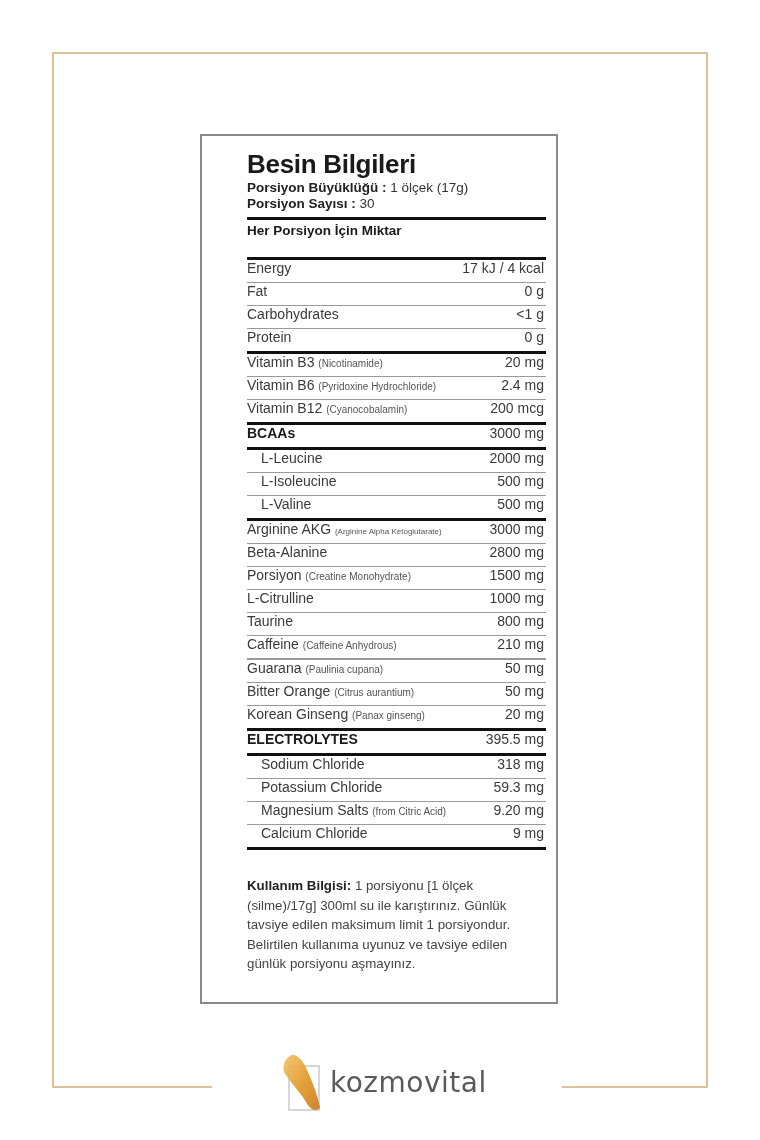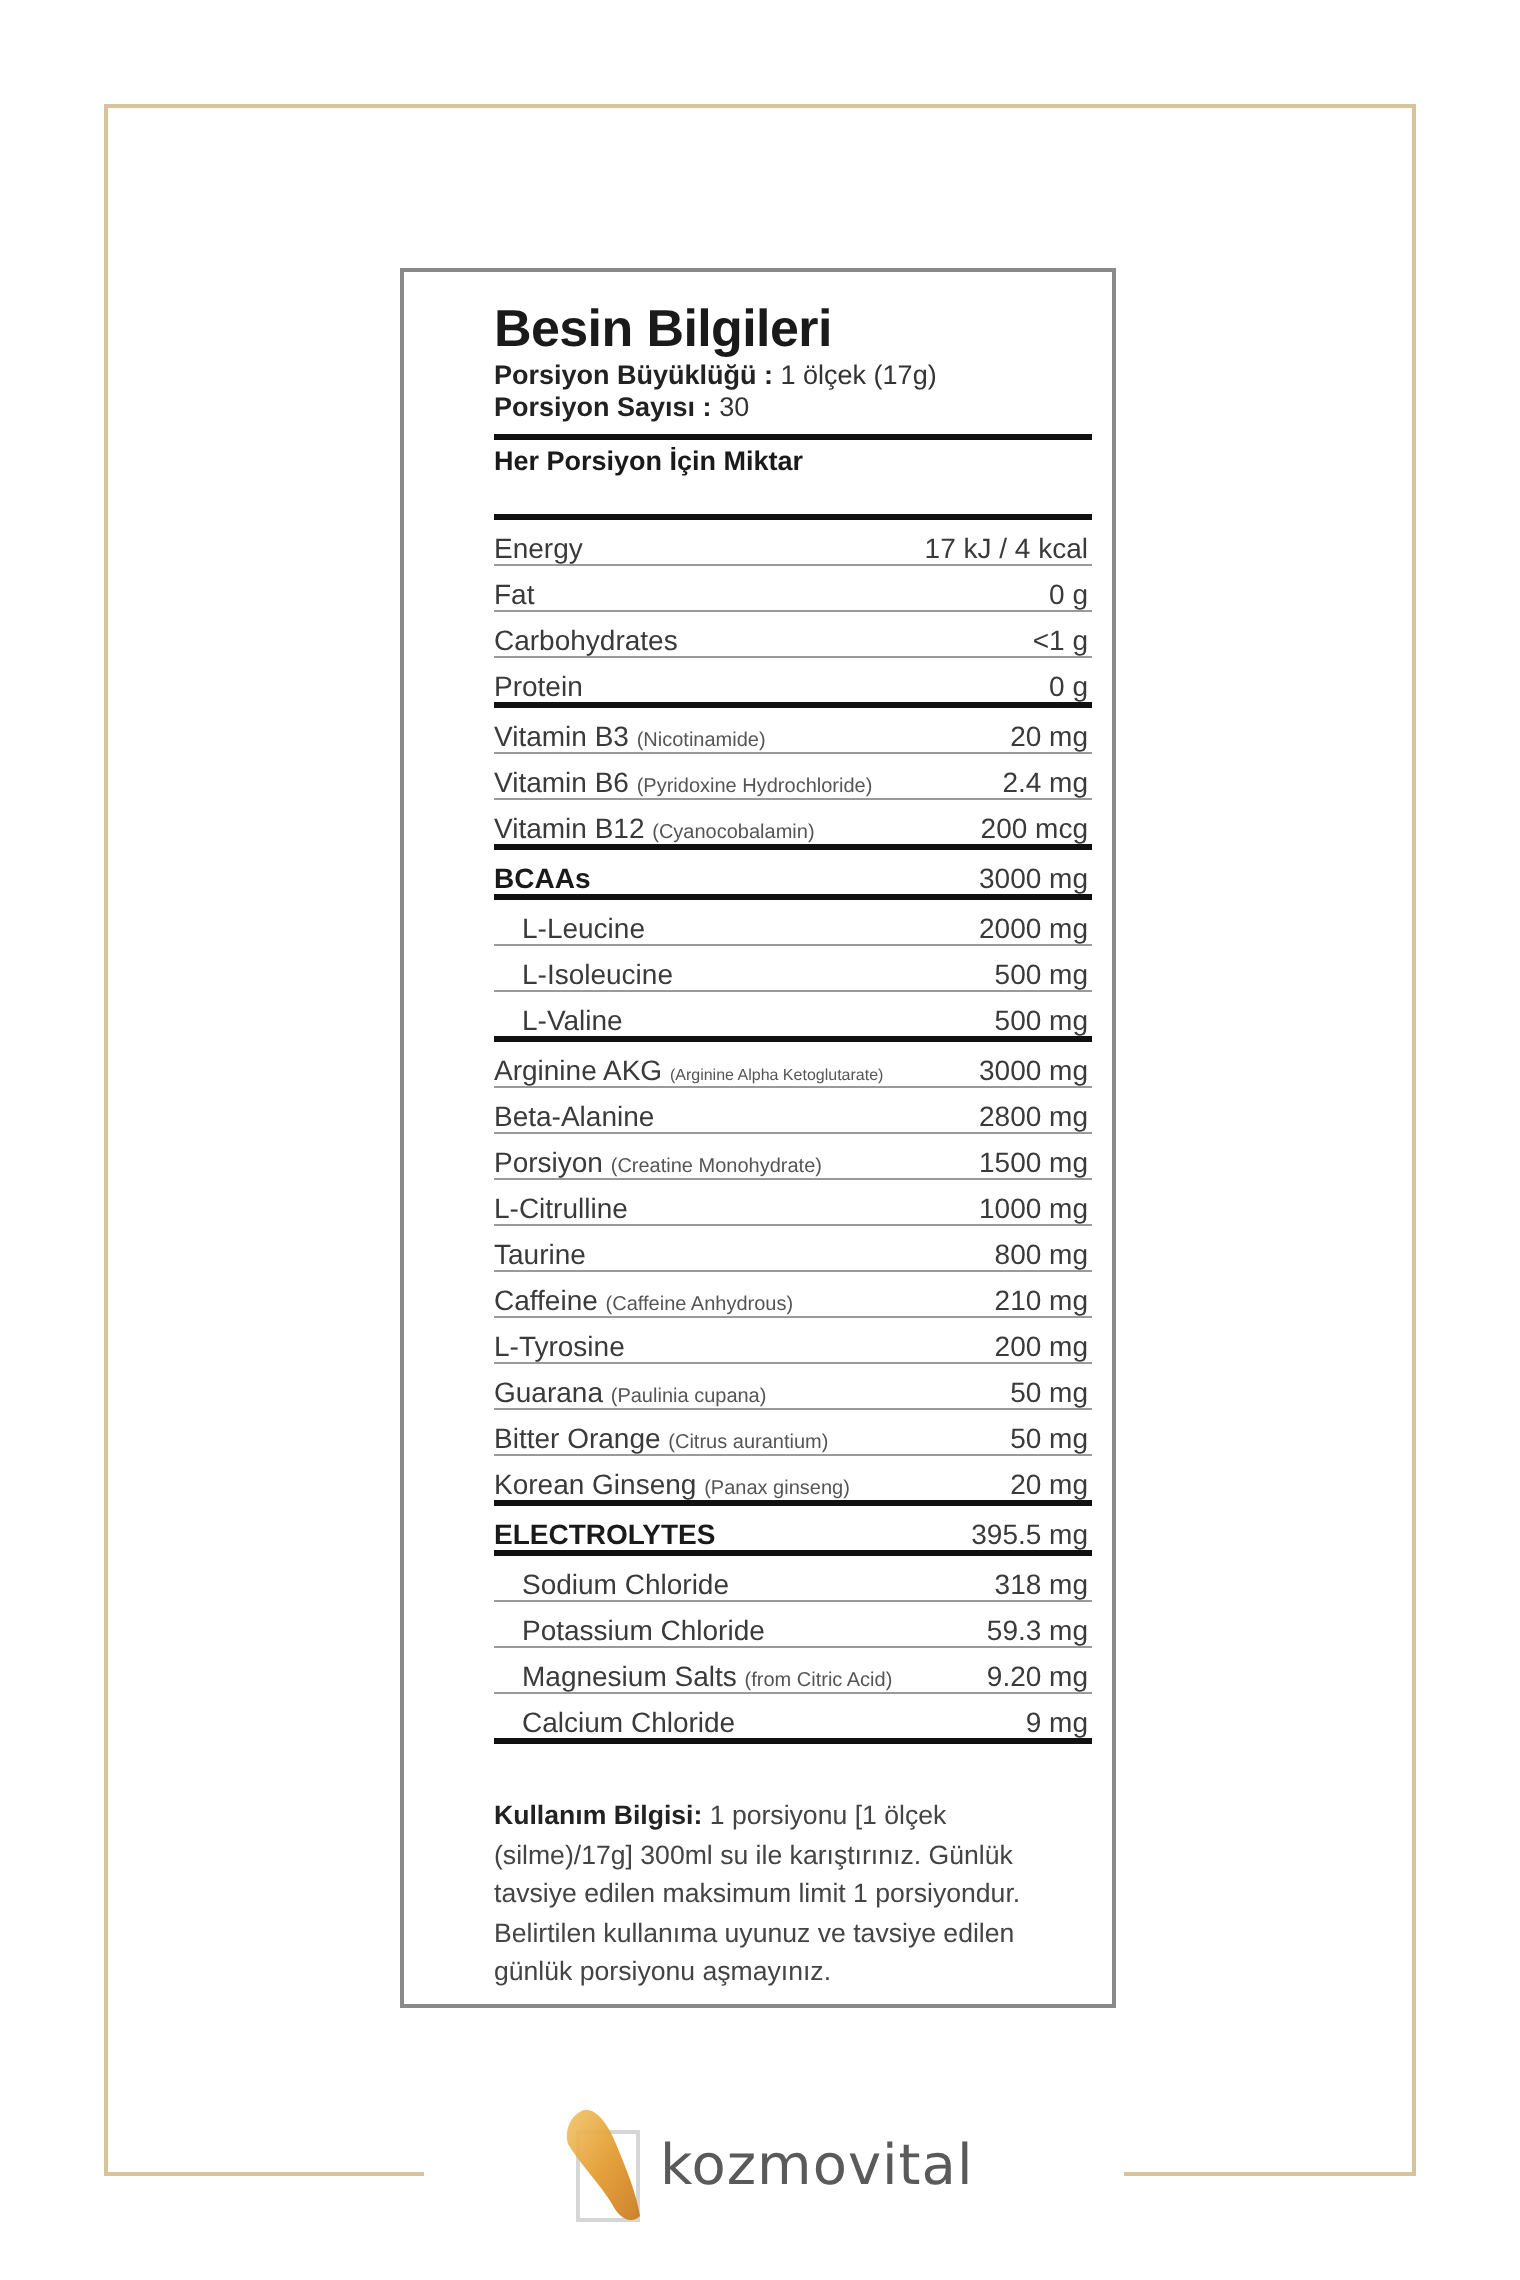--- a/index.html
+++ b/index.html
@@ -22,21 +22,21 @@
       font-weight: bold; font-size: 26px; letter-spacing: -0.3px; color: #1a1a1a;
       margin-top: 12px; height: 32px; line-height: 32px;
     }
     .serving { font-size: 13.5px; line-height: 16px; color: #333; }
     .serving b { color: #222; }
     .serving-line { height: 16px; white-space: nowrap; }
     .thick { border-top: 3px solid #111; height: 0; }
     .thin { border-top: 1.5px solid #9a9a9a; height: 0; }
     .hdr { font-weight: bold; font-size: 13.5px; height: 37px; line-height: 21px; color: #1a1a1a; }
     .row {
-      display: flex; justify-content: space-between; align-items: flex-end;
+      display: flex; justify-content: space-between; align-items: flex-start;
       height: 22px; font-size: 14px; color: #3a3a3a; padding-right: 2px;
     }
     .row.bold .name { font-weight: bold; color: #1a1a1a; }
     .row .name { white-space: nowrap; }
     .row .sub { font-size: 10px; color: #555; }
     .row .sub.tiny { font-size: 8px; }
     .row .val { white-space: nowrap; text-align: right; }
     .row.indent .name { padding-left: 14px; }
     .usage {
       font-size: 13.3px; line-height: 19.5px; color: #444; padding-top: 26px; padding-right: 6px;
@@ -159,24 +159,20 @@
         <div class="row ">
           <span class="name"><span>Taurine</span></span>
           <span class="val">800 mg</span>
         </div>
         <div class="thin"></div>
         <div class="row ">
           <span class="name"><span>Caffeine</span> <span class="sub">(Caffeine Anhydrous)</span></span>
           <span class="val">210 mg</span>
         </div>
         <div class="thin"></div>
-        <div class="row ">
-          <span class="name"><span>L-Tyrosine</span></span>
-          <span class="val">200 mg</span>
-        </div>
         <div class="thin"></div>
         <div class="row ">
           <span class="name"><span>Guarana</span> <span class="sub">(Paulinia cupana)</span></span>
           <span class="val">50 mg</span>
         </div>
         <div class="thin"></div>
         <div class="row ">
           <span class="name"><span>Bitter Orange</span> <span class="sub">(Citrus aurantium)</span></span>
           <span class="val">50 mg</span>
         </div>

